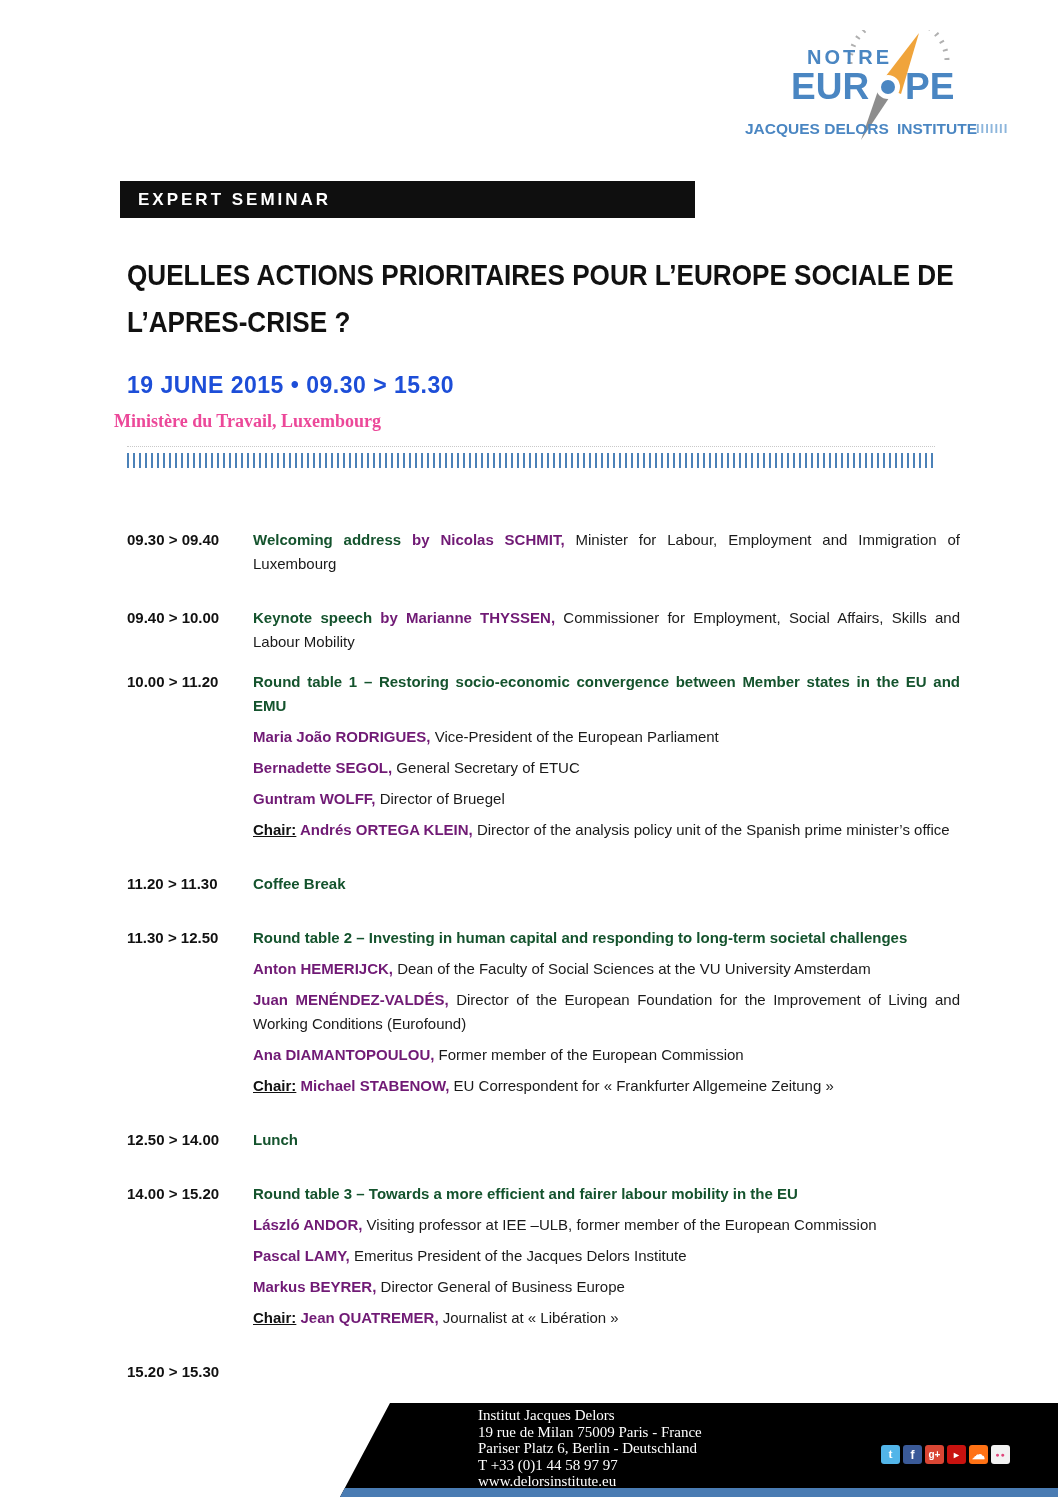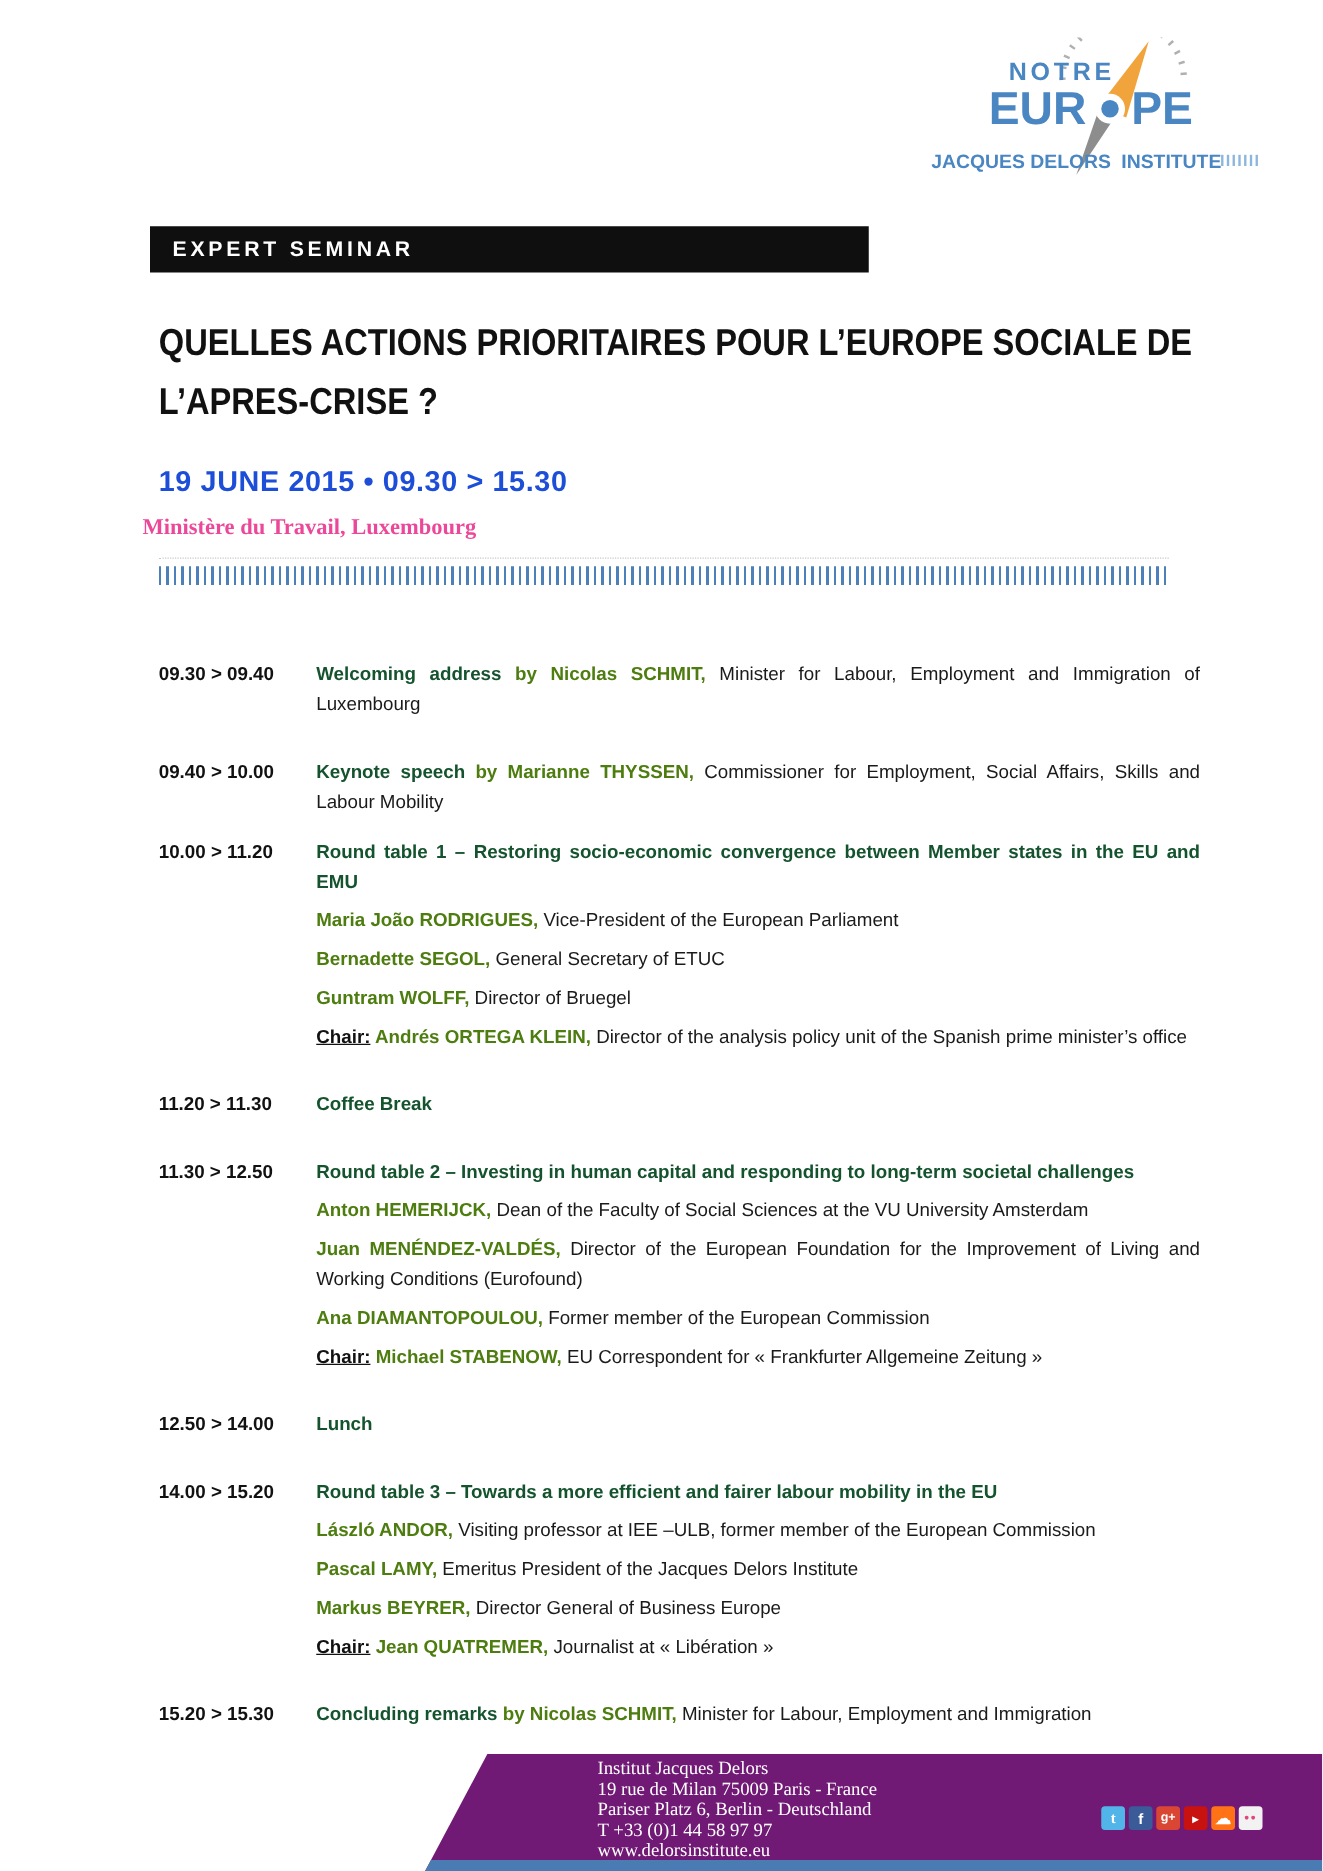--- a/index.html
+++ b/index.html
@@ -43,27 +43,27 @@
   }
   
   .schedule { position:absolute; left:127px; top:512px; width:833px; }
   .row { display:flex; margin-bottom:30px;margin-top:16px; }
   .row.mb-sm { margin-bottom:12px; }
   .row.mt-lg { margin-top:10px; }
   .time { flex:0 0 126px; font-weight:bold; font-size:15px; color:#111; line-height:24px; }
   .content { flex:1; width:706px; }
   .lead { font-size:15px; line-height:24px; text-align:justify; }
   .t-blue { color:#14532d; font-weight:bold; }
-  .t-bold { font-weight:bold; color:#4d7c0f; }
+  .t-bold { font-weight:bold; color:#701a75; }
   .speaker { font-size:15px; line-height:24px; margin-top:7px; text-align:justify; }
   .chair { font-weight:bold; text-decoration:underline; color:#111; }
   
   .footer {
     position:absolute; left:340px; top:1403px; width:718px; height:94px;
-    background:#701a75;
+    background:#000000;
     clip-path:polygon(50px 0, 100% 0, 100% 100%, 0 100%);
   }
   .footer .strip { position:absolute; left:0; bottom:0; width:100%; height:9px; background:#4a7cb3; }
   .footer .addr {
     position:absolute; left:138px; top:4px; color:#ffffff;
     font-family:"Liberation Serif", serif; font-size:15px; line-height:16.5px;
   }
   .footer .addr div { white-space:nowrap; }
   .social { position:absolute; right:48px; top:42px; display:flex; gap:3px; }
   .sicon {
@@ -172,23 +172,20 @@
       <p class="lead"><span class="t-blue">Round table 3 – Towards a more efficient and fairer labour mobility in the EU</span></p>
       <p class="speaker"><span class="t-bold">László ANDOR,</span><span> Visiting professor at IEE –ULB, former member of the European Commission</span></p>
       <p class="speaker"><span class="t-bold">Pascal LAMY,</span><span> Emeritus President of the Jacques Delors Institute</span></p>
       <p class="speaker"><span class="t-bold">Markus BEYRER,</span><span> Director General of Business Europe</span></p>
       <p class="speaker"><span class="chair">Chair:</span><span class="t-bold"> Jean QUATREMER,</span><span> Journalist at « Libération »</span></p>
     </div>
   </div>
 
   <div class="row mt-lg">
     <div class="time">15.20 &gt; 15.30</div>
-    <div class="content">
-      <p class="lead"><span class="t-blue">Concluding remarks</span><span class="t-bold"> by Nicolas SCHMIT,</span><span> Minister for Labour, Employment and Immigration</span></p>
-    </div>
   </div>
 
 </div>
 
 <div class="footer">
   <div class="addr">
     <div>Institut Jacques Delors</div>
     <div>19 rue de Milan 75009 Paris - France</div>
     <div>Pariser Platz 6, Berlin - Deutschland</div>
     <div>T +33 (0)1 44 58 97 97</div>

